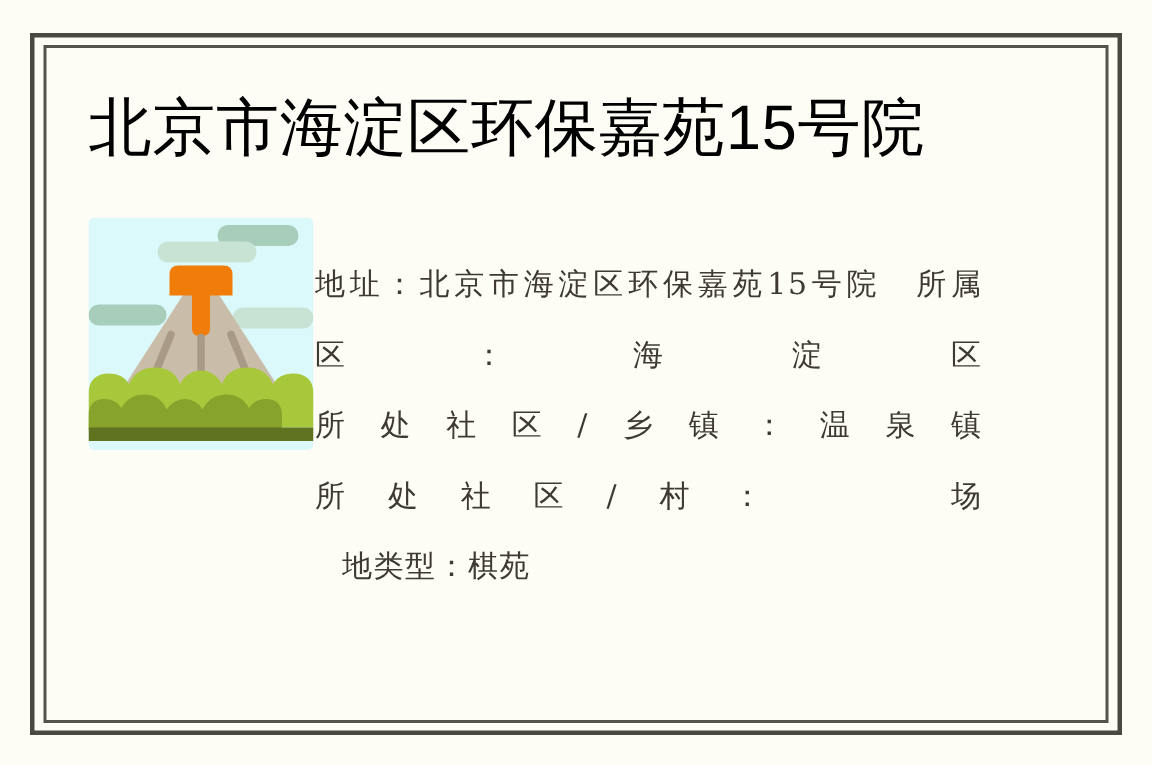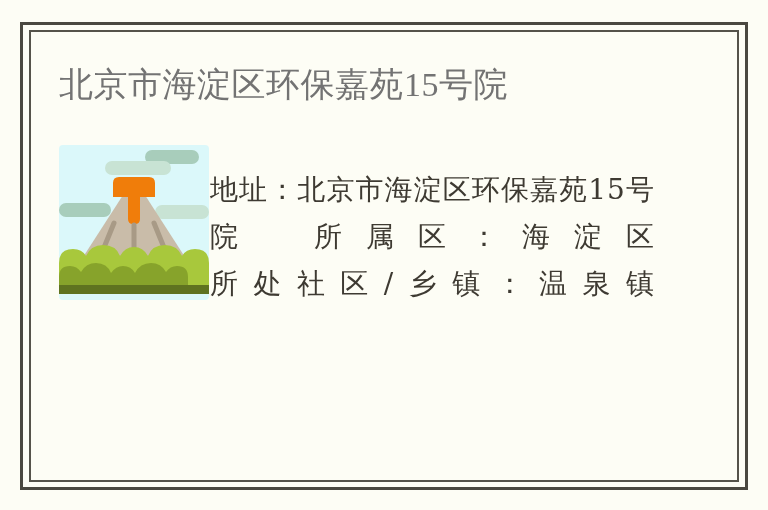--- a/index.html
+++ b/index.html
@@ -41,46 +41,46 @@
     border: 2px solid #55534A;
     box-sizing: border-box;
     pointer-events: none;
   }
 
   
   #title {
     position: absolute;
     left: 59px;
     top: 62px;
-    font-family: Liberation Serif, serif;
-    font-size: 34px;
+    font-family: Liberation Sans, sans-serif;
+    font-size: 42px;
     line-height: 46px;
     letter-spacing: 0.5px;
-    color: #737373;
+    color: #000000;
     white-space: nowrap;
   }
 
   
   #illustration {
     position: absolute;
     left: 59px;
     top: 145px;
     width: 150px;
     height: 155px;
   }
   #illustration svg { display: block; }
 
   
   #details {
     position: absolute;
     left: 210px;
     top: 166px;
     width: 445px;
     font-family: "DejaVu Serif", "Liberation Serif", serif;
-    font-size: 28px;
+    font-size: 20px;
     line-height: 47px;
     color: #3E3A32;
     text-align: justify;
     text-align-last: justify;
     letter-spacing: 1px;
   }
   #details .detail-line {
     display: block;
     white-space: pre-wrap;
   }
@@ -124,15 +124,17 @@
       <path d="M0 142 v-10 q0-11 11-11 q7 0 11 6 q5-9 15-9 q11 0 15 10 q5-7 12-7 q8 0 12 7
                q5-10 16-10 q10 0 15 9 q4-6 11-6 q11 0 11 11 v10 z" fill="#87A32B"></path>
 
       <rect x="0" y="140" width="150" height="9" fill="#5F7320"></rect>
     </svg>
   </div>
 
   <div id="details">
     <span class="detail-line">地址：北京市海淀区环保嘉苑15号院　所属区：海淀区</span>
     <span class="detail-line">所处社区/乡镇：温泉镇</span>
+    <span class="detail-line">所处社区/村：　　场</span>
+    <span class="detail-line last">地类型：棋苑</span>
   </div>
 
 </div>
 
 </body></html>

